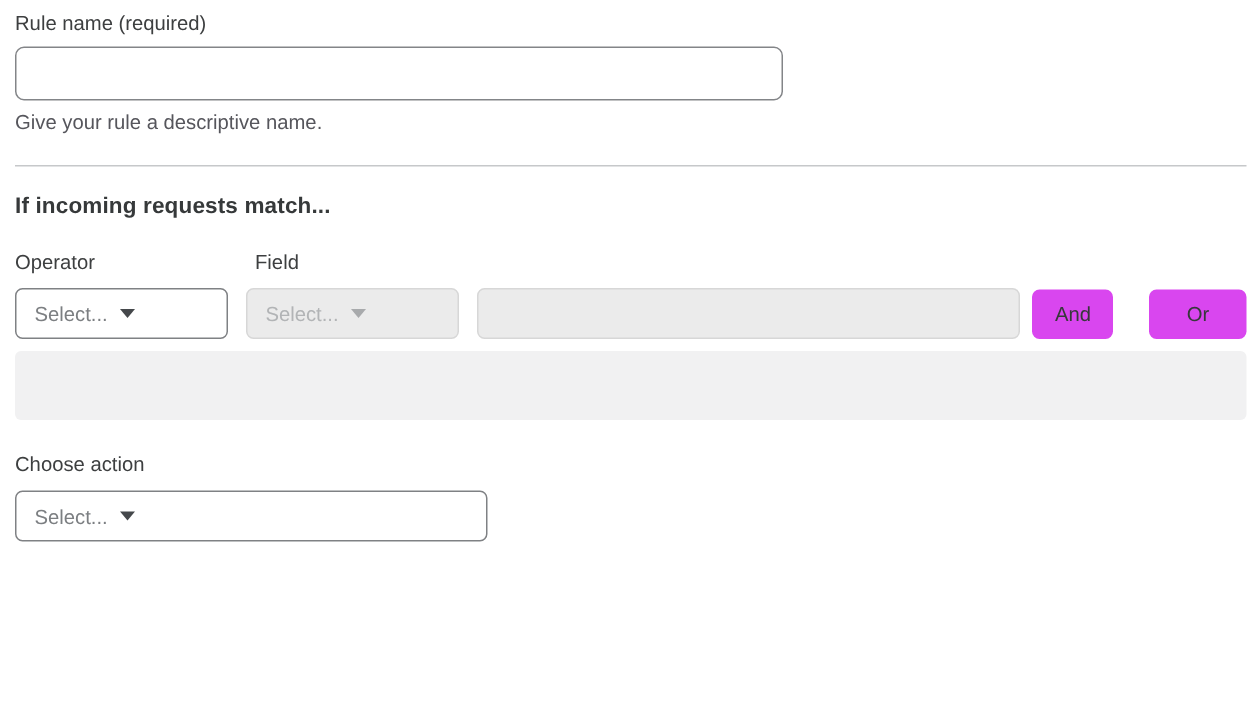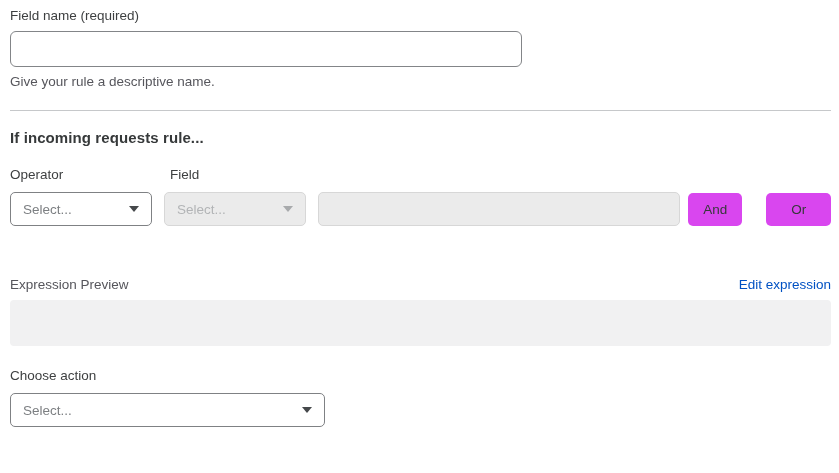--- a/index.html
+++ b/index.html
@@ -71,21 +71,20 @@
   .controls-row {
     display: flex;
     align-items: center;
     margin-top: 10px;
     height: 34px;
   }
 
   .select-box {
     display: flex;
     align-items: center;
-    justify-content: space-between;
     height: 34px;
     padding: 0 12px;
     border: 1px solid #7f8184;
     border-radius: 5px;
     background: #ffffff;
     cursor: pointer;
   }
   .select-box .placeholder { color: #7c7f82; font-size: 13.5px; }
   .caret {
     width: 0; height: 0;
@@ -156,29 +155,29 @@
   .action-select {
     width: 315px;
     margin-top: 10px;
   }
 </style>
 </head>
 <body>
 
 <div class="page">
 
-  <label class="field-label">Field name (required)</label>
+  <label class="field-label">Rule name (required)</label>
 
   <input type="text" class="text-input" value="" style="">
 
   <div class="helper-text">Give your rule a descriptive name.</div>
 
   <hr class="divider">
 
-  <h2 class="section-heading">If incoming requests rule...</h2>
+  <h2 class="section-heading">If incoming requests match...</h2>
 
   <div class="cols-labels">
     <span class="col-label col-operator">Operator</span>
     <span class="col-label col-field">Field</span>
   </div>
 
   <div class="controls-row">
 
     <div class="select-box col-field">
       <span class="placeholder">Select...</span>
@@ -190,24 +189,20 @@
       <span class="caret"></span>
     </div>
 
     <input type="text" class="value-input" disabled="" value="" style="">
 
     <button class="logic-btn btn-and">And</button>
 
     <button class="logic-btn btn-or">Or</button>
   </div>
 
-  <div class="expr-header">
-    <span class="expr-label">Expression Preview</span>
-    <a class="expr-link">Edit expression</a>
-  </div>
 
   <div class="expr-box"></div>
 
 
   <label class="field-label action-label">Choose action</label>
 
   <div class="select-box action-select">
     <span class="placeholder">Select...</span>
     <span class="caret"></span>
   </div>

